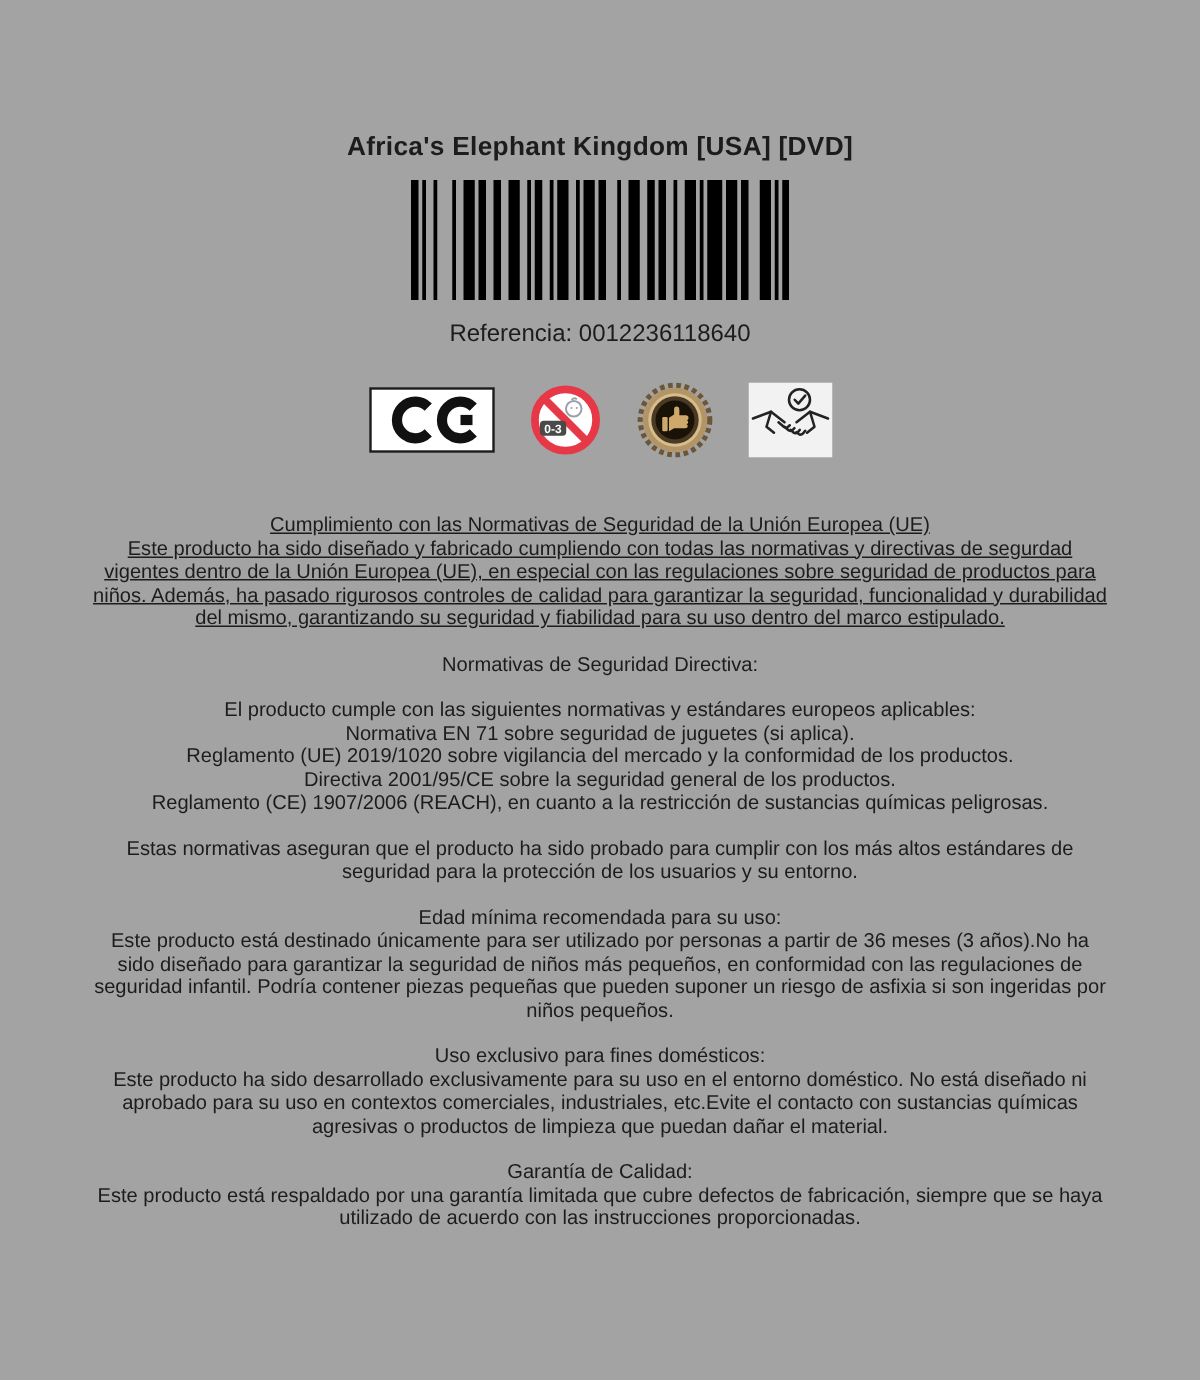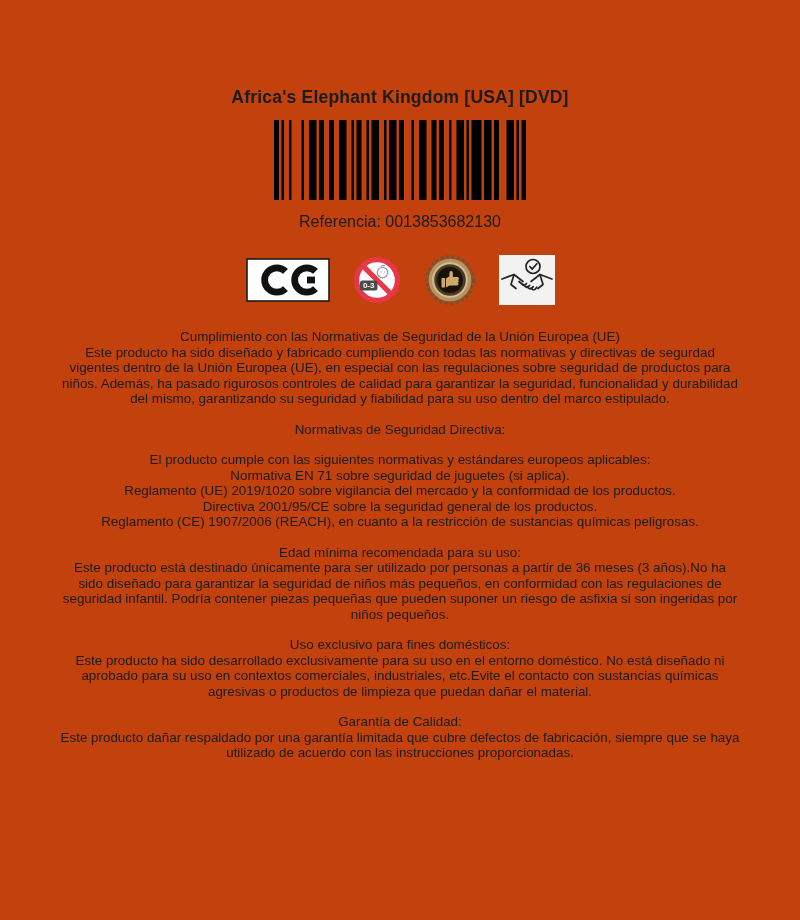--- a/index.html
+++ b/index.html
@@ -2,21 +2,21 @@
 <html><head>
 <meta charset="utf-8">
 <style>
   html,body{margin:0;padding:0;background:#fff;}
   body{
     width:800px;height:920px;
     font-family:"Liberation Sans",sans-serif;
     color:#1c1c1c;
     -webkit-font-smoothing:antialiased;
   }
-  .page{position:relative;width:800px;height:920px;overflow:hidden;background:#c2410c;}
+  .page{position:relative;width:800px;height:920px;overflow:hidden;background:#a3a3a3;}
 
   .title{
     position:absolute;top:75px;left:0;width:100%;
     text-align:center;font-size:17.5px;font-weight:bold;letter-spacing:.2px;
   }
 
   .barcode-wrap{position:absolute;top:120px;left:0;width:100%;text-align:center;}
   .barcode-svg{display:inline-block;}
   .reference{margin-top:9px;font-size:16px;}
 
@@ -24,21 +24,21 @@
     position:absolute;top:254px;left:0;width:100%;
     display:flex;justify-content:center;align-items:center;gap:23px;
   }
   .icon-box{display:flex;align-items:center;justify-content:center;}
 
   .sections{
     position:absolute;top:329px;left:60px;width:680px;
     font-size:13.4px;line-height:15.5px;text-align:center;
   }
   .sections p{margin:15px 0;white-space:pre-line;}
-  .sections p:first-child{margin-top:0;}
+  .sections p:first-child{margin-top:13px;text-decoration:underline;}
 </style>
 </head>
 <body>
 
 <div class="page">
 
   <h1 class="title">Africa's Elephant Kingdom [USA] [DVD]</h1>
 
   <div class="barcode-wrap">
     <svg class="barcode-svg" xmlns="http://www.w3.org/2000/svg" width="252.5" height="80" viewBox="0 0 252.5 80">
@@ -64,21 +64,21 @@
         <rect x="175" y="0" width="2.5" height="80" fill="#000"></rect>
         <rect x="182.5" y="0" width="7.5" height="80" fill="#000"></rect>
         <rect x="192.5" y="0" width="2.5" height="80" fill="#000"></rect>
         <rect x="197.5" y="0" width="10" height="80" fill="#000"></rect>
         <rect x="210" y="0" width="7.5" height="80" fill="#000"></rect>
         <rect x="220" y="0" width="5" height="80" fill="#000"></rect>
         <rect x="232.5" y="0" width="7.5" height="80" fill="#000"></rect>
         <rect x="242.5" y="0" width="2.5" height="80" fill="#000"></rect>
         <rect x="247.5" y="0" width="5" height="80" fill="#000"></rect>
       </svg>
-    <div class="reference">Referencia: 0013853682130</div>
+    <div class="reference">Referencia: 0012236118640</div>
   </div>
 
   <div class="icons-row">
 
     <span class="icon-box">
       <svg xmlns="http://www.w3.org/2000/svg" width="84" height="44" viewBox="0 0 84 44">
         <rect x="1" y="1" width="82" height="42" fill="#ffffff" stroke="#1c1c1c" stroke-width="1.6"></rect>
         <path d="M 39.5 13.4 A 12.2 12.2 0 1 0 39.5 30.6" fill="none" stroke="#111111" stroke-width="6.8"></path>
         <path d="M 69.5 13.4 A 12.2 12.2 0 1 0 69.5 30.6" fill="none" stroke="#111111" stroke-width="6.8"></path>
         <line x1="61" y1="22" x2="69" y2="22" stroke="#111111" stroke-width="6.8"></line>
@@ -134,21 +134,22 @@
 
   <div class="sections">
     <p>Cumplimiento con las Normativas de Seguridad de la Unión Europea (UE)
 Este producto ha sido diseñado y fabricado cumpliendo con todas las normativas y directivas de segurdad vigentes dentro de la Unión Europea (UE), en especial con las regulaciones sobre seguridad de productos para niños. Además, ha pasado rigurosos controles de calidad para garantizar la seguridad, funcionalidad y durabilidad del mismo, garantizando su seguridad y fiabilidad para su uso dentro del marco estipulado.</p>
     <p>Normativas de Seguridad Directiva:</p>
     <p>El producto cumple con las siguientes normativas y estándares europeos aplicables:
 Normativa EN 71 sobre seguridad de juguetes (si aplica).
 Reglamento (UE) 2019/1020 sobre vigilancia del mercado y la conformidad de los productos.
 Directiva 2001/95/CE sobre la seguridad general de los productos.
 Reglamento (CE) 1907/2006 (REACH), en cuanto a la restricción de sustancias químicas peligrosas.</p>
+    <p>Estas normativas aseguran que el producto ha sido probado para cumplir con los más altos estándares de seguridad para la protección de los usuarios y su entorno.</p>
     <p>Edad mínima recomendada para su uso:
 Este producto está destinado únicamente para ser utilizado por personas a partir de 36 meses (3 años).No ha sido diseñado para garantizar la seguridad de niños más pequeños, en conformidad con las regulaciones de seguridad infantil. Podría contener piezas pequeñas que pueden suponer un riesgo de asfixia si son ingeridas por niños pequeños.</p>
     <p>Uso exclusivo para fines domésticos:
 Este producto ha sido desarrollado exclusivamente para su uso en el entorno doméstico. No está diseñado ni aprobado para su uso en contextos comerciales, industriales, etc.Evite el contacto con sustancias químicas agresivas o productos de limpieza que puedan dañar el material.</p>
     <p>Garantía de Calidad:
-Este producto dañar respaldado por una garantía limitada que cubre defectos de fabricación, siempre que se haya utilizado de acuerdo con las instrucciones proporcionadas.</p>
+Este producto está respaldado por una garantía limitada que cubre defectos de fabricación, siempre que se haya utilizado de acuerdo con las instrucciones proporcionadas.</p>
   </div>
 
 </div>
 
 </body></html>

